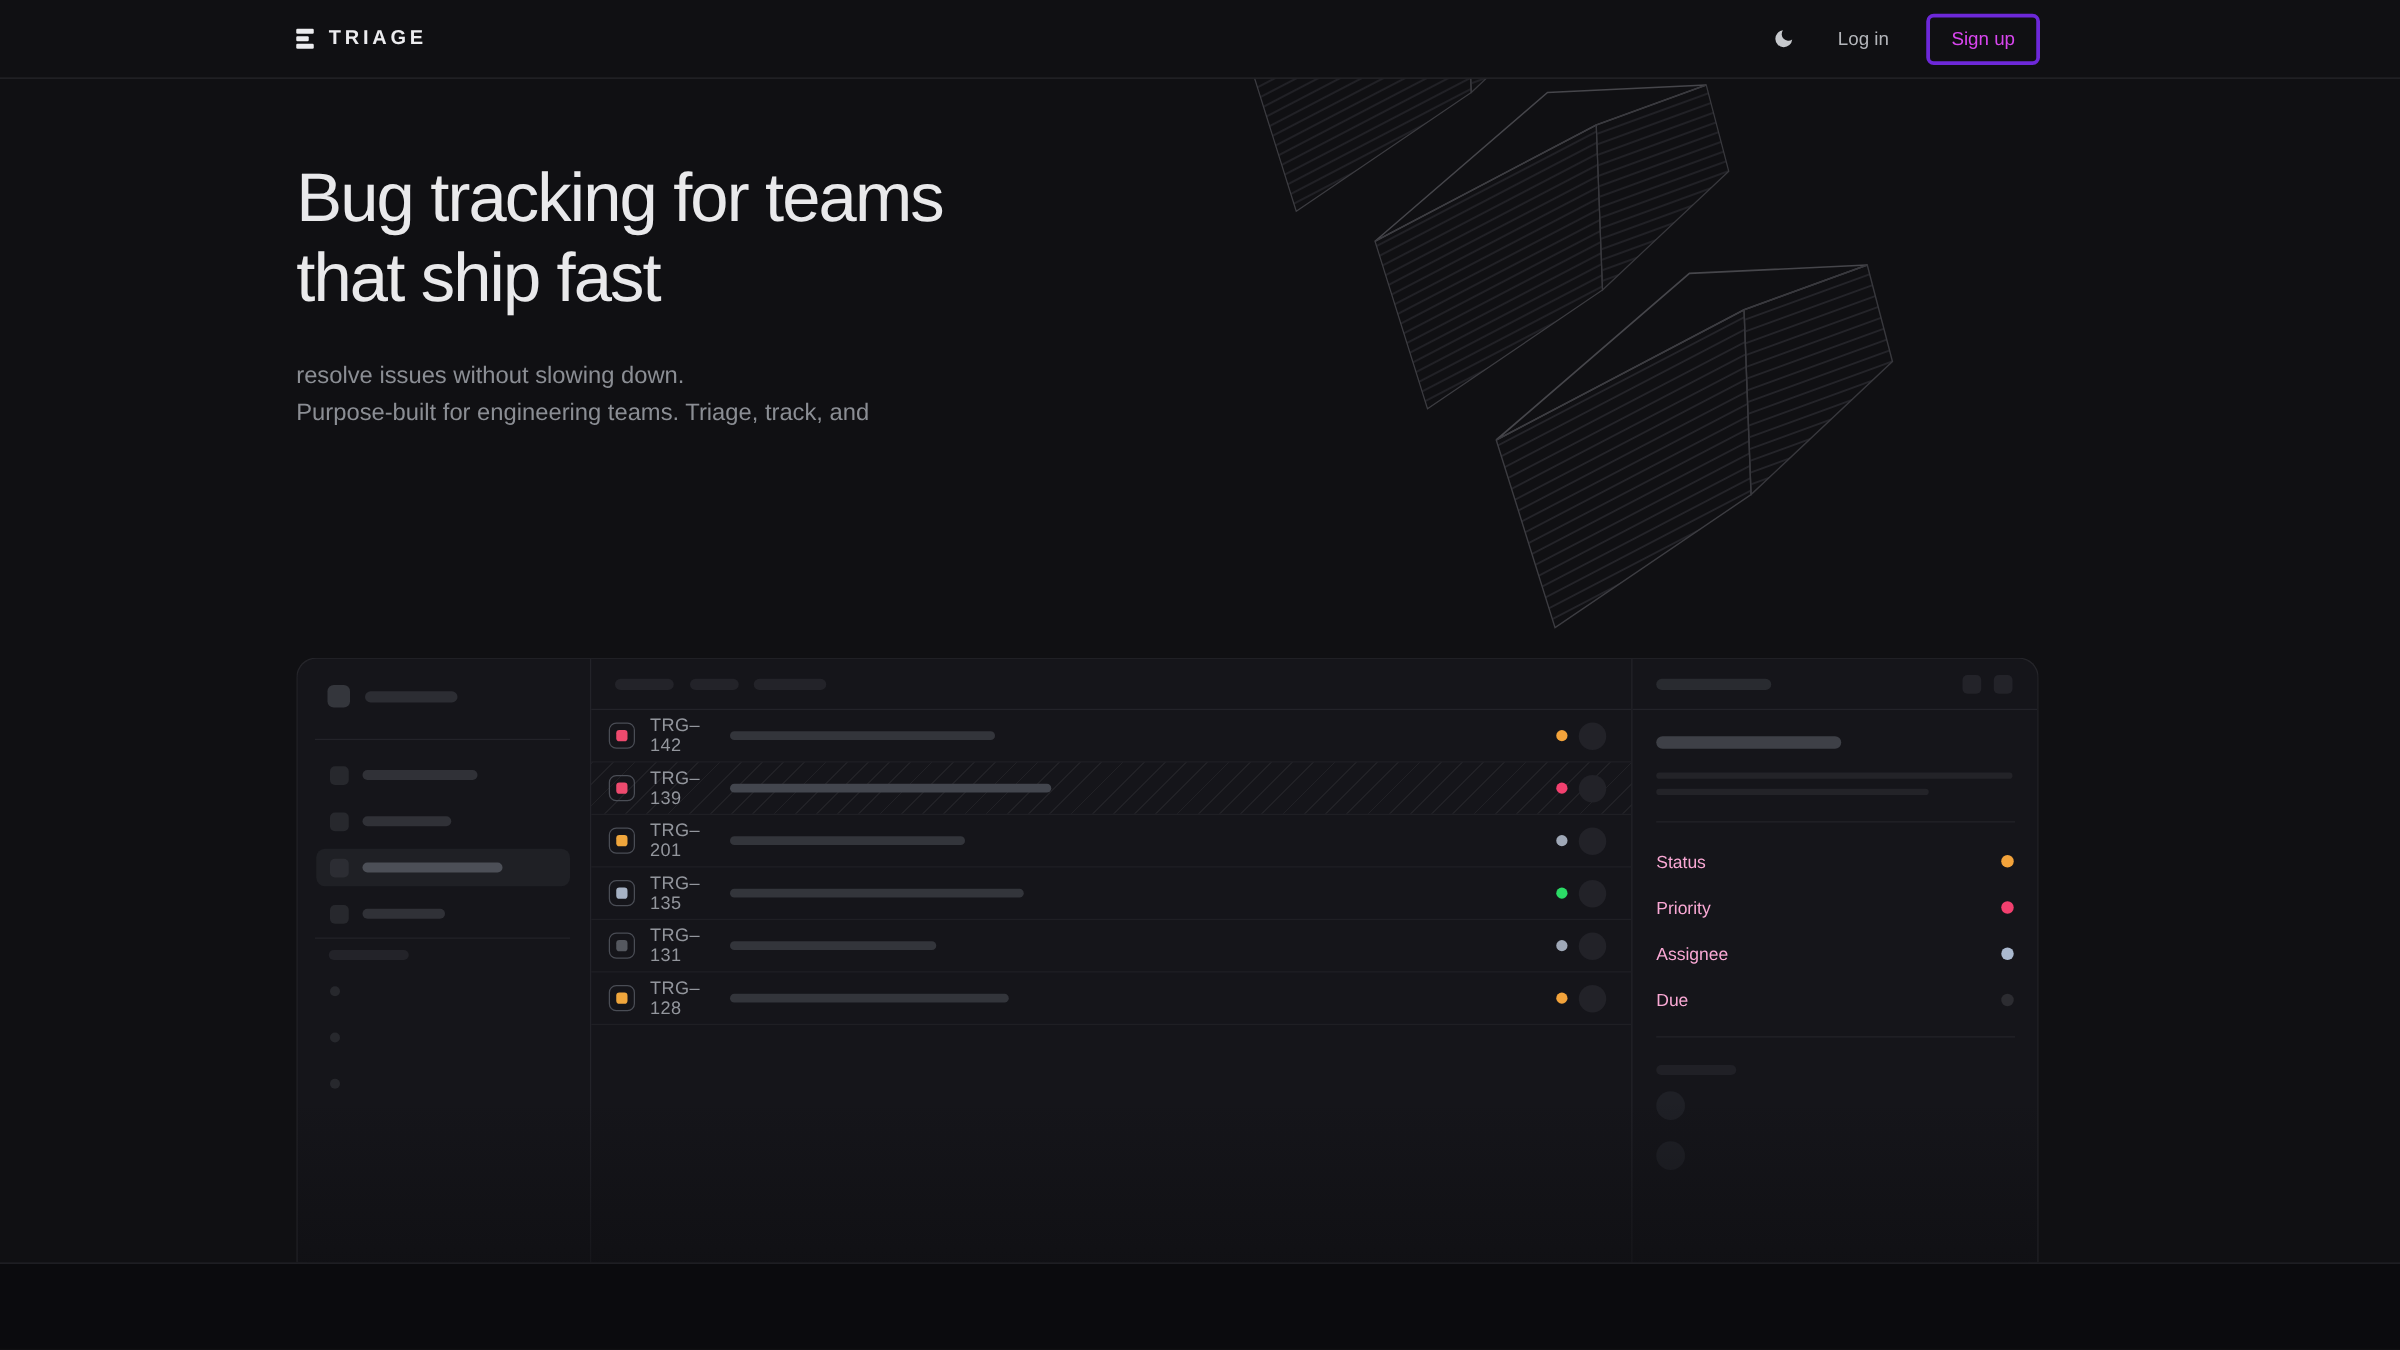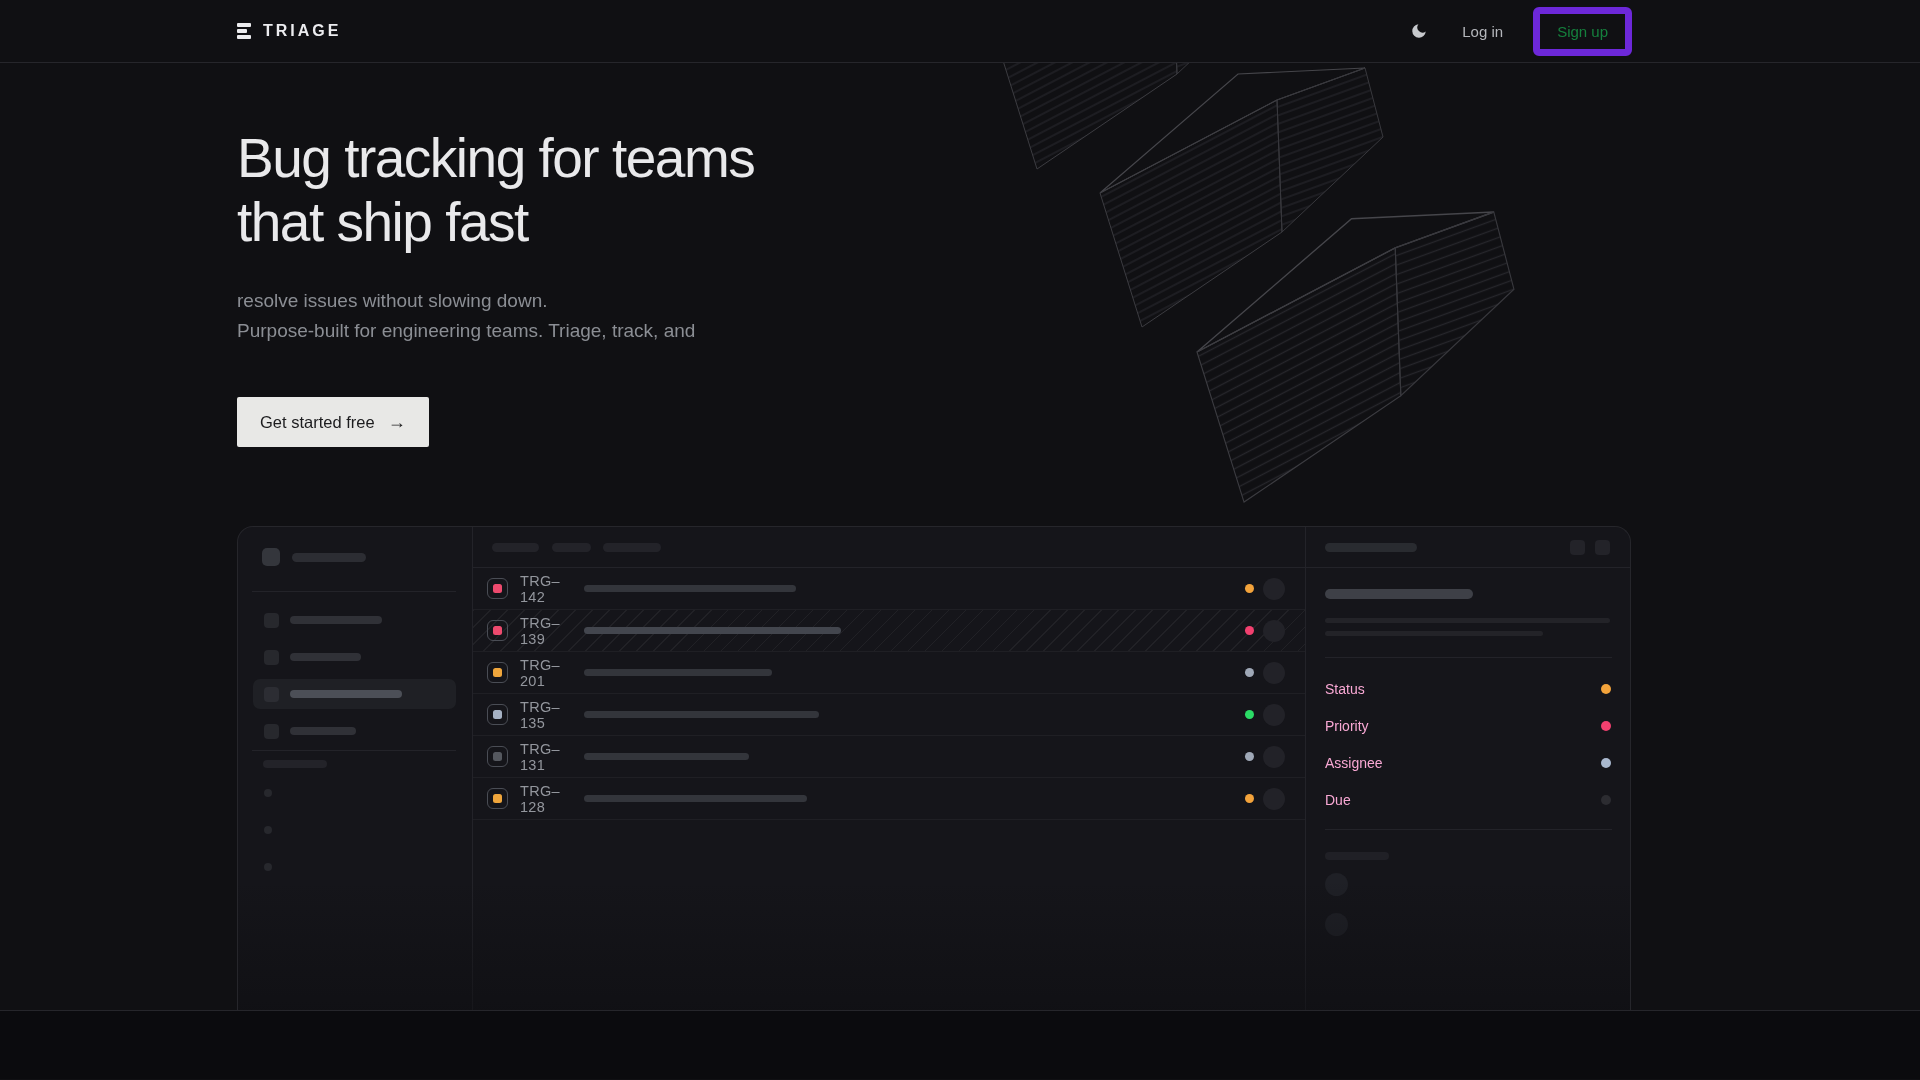--- a/index.html
+++ b/index.html
@@ -16,21 +16,21 @@
   .brand { display:flex; align-items:center; gap:11px; cursor:pointer; }
   .logo-icon { display:inline-flex; flex-direction:column; gap:2.5px; width:15px; }
   .logo-icon i { display:block; height:3.5px; border-radius:1px; background:#ececef; }
   .logo-icon i:nth-child(1){ width:14px; }
   .logo-icon i:nth-child(2){ width:10px; }
   .logo-icon i:nth-child(3){ width:14px; }
   .brand-name { color:#ececef; font-weight:bold; font-size:16px; letter-spacing:3px; }
   .nav-right { display:flex; align-items:center; gap:30px; }
   .theme-btn { background:none; border:none; cursor:pointer; display:flex; align-items:center; padding:4px; }
   .login { color:#b4b6bb; font-size:15px; cursor:pointer; text-decoration:none; }
-  .signup { background:transparent; border:7px solid #6d28d9; border-radius:6px; color:#15803d; font-size:15px; padding:9px 17px; cursor:pointer; font-family:inherit; }
+  .signup { background:transparent; border:3px solid #6d28d9; border-radius:6px; color:#d946ef; font-size:15px; padding:9px 17px; cursor:pointer; font-family:inherit; }
 
   
   .hero { position:relative; z-index:1; height:947px; }
   .hero h1 { position:absolute; left:237px; top:63px; font-size:55px; line-height:64px; font-weight:500; color:#e9e9eb; letter-spacing:-1.5px; }
   .hero h1 span { display:block; }
   .hero .sub { position:absolute; left:237px; top:223px; font-size:19px; line-height:30px; color:#8b8e94; letter-spacing:0; }
   .hero .sub span { display:block; }
   .cta { position:absolute; left:237px; top:334px; height:50px; padding:0 23px; background:#e8e8e6; border:none; border-radius:2px; display:flex; align-items:center; gap:13px; font-family:inherit; font-size:16.5px; font-weight:500; color:#1c1c1e; cursor:pointer; }
   .cta .arrow { font-size:18px; line-height:1; }
 
@@ -138,24 +138,20 @@
 
 <section class="hero">
   <h1>
     <span>Bug tracking for teams</span>
     <span>that ship fast</span>
   </h1>
   <p class="sub">
     <span>resolve issues without slowing down.</span>
     <span>Purpose-built for engineering teams. Triage, track, and</span>
   </p>
-  <button class="cta">
-    <span>Get started free</span>
-    <span class="arrow">→</span>
-  </button>
 
   <div class="mockup">
 
     <div class="sb">
       <span class="sb-sq"></span>
       <span class="pill sb-head-pill" style="width: 74px;"></span>
       <div class="sb-div d1"></div>
       <div class="sb-items">
   <div class="sb-item">
     <span class="sb-item-sq"></span>

